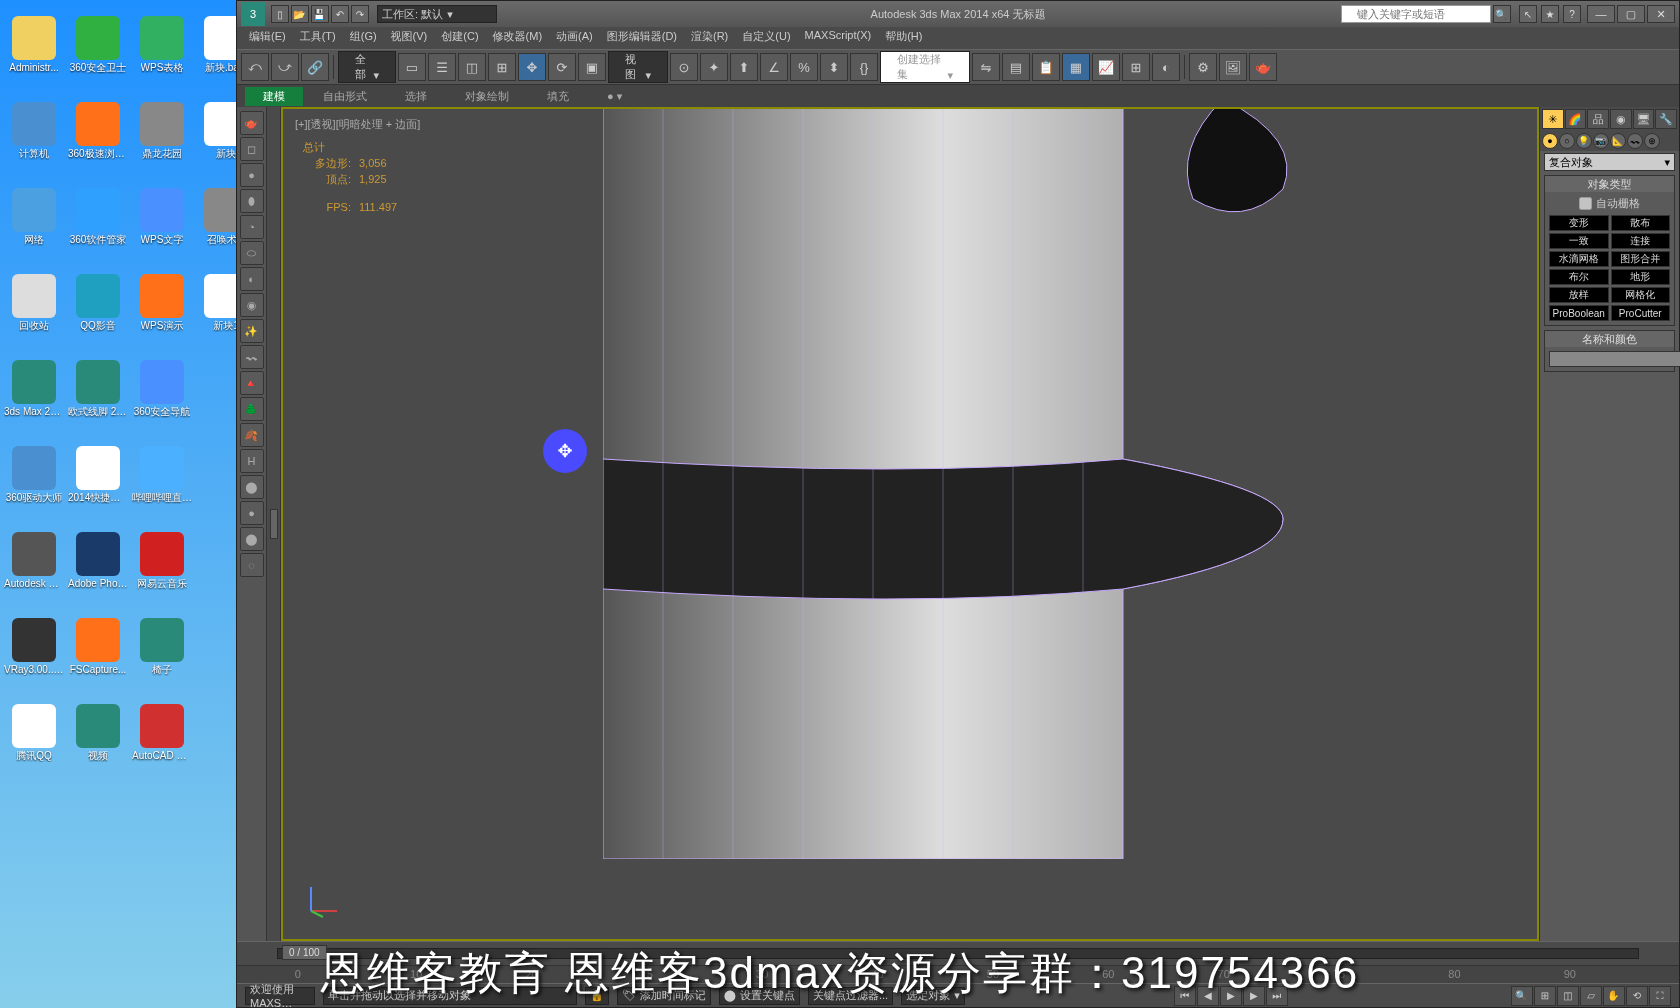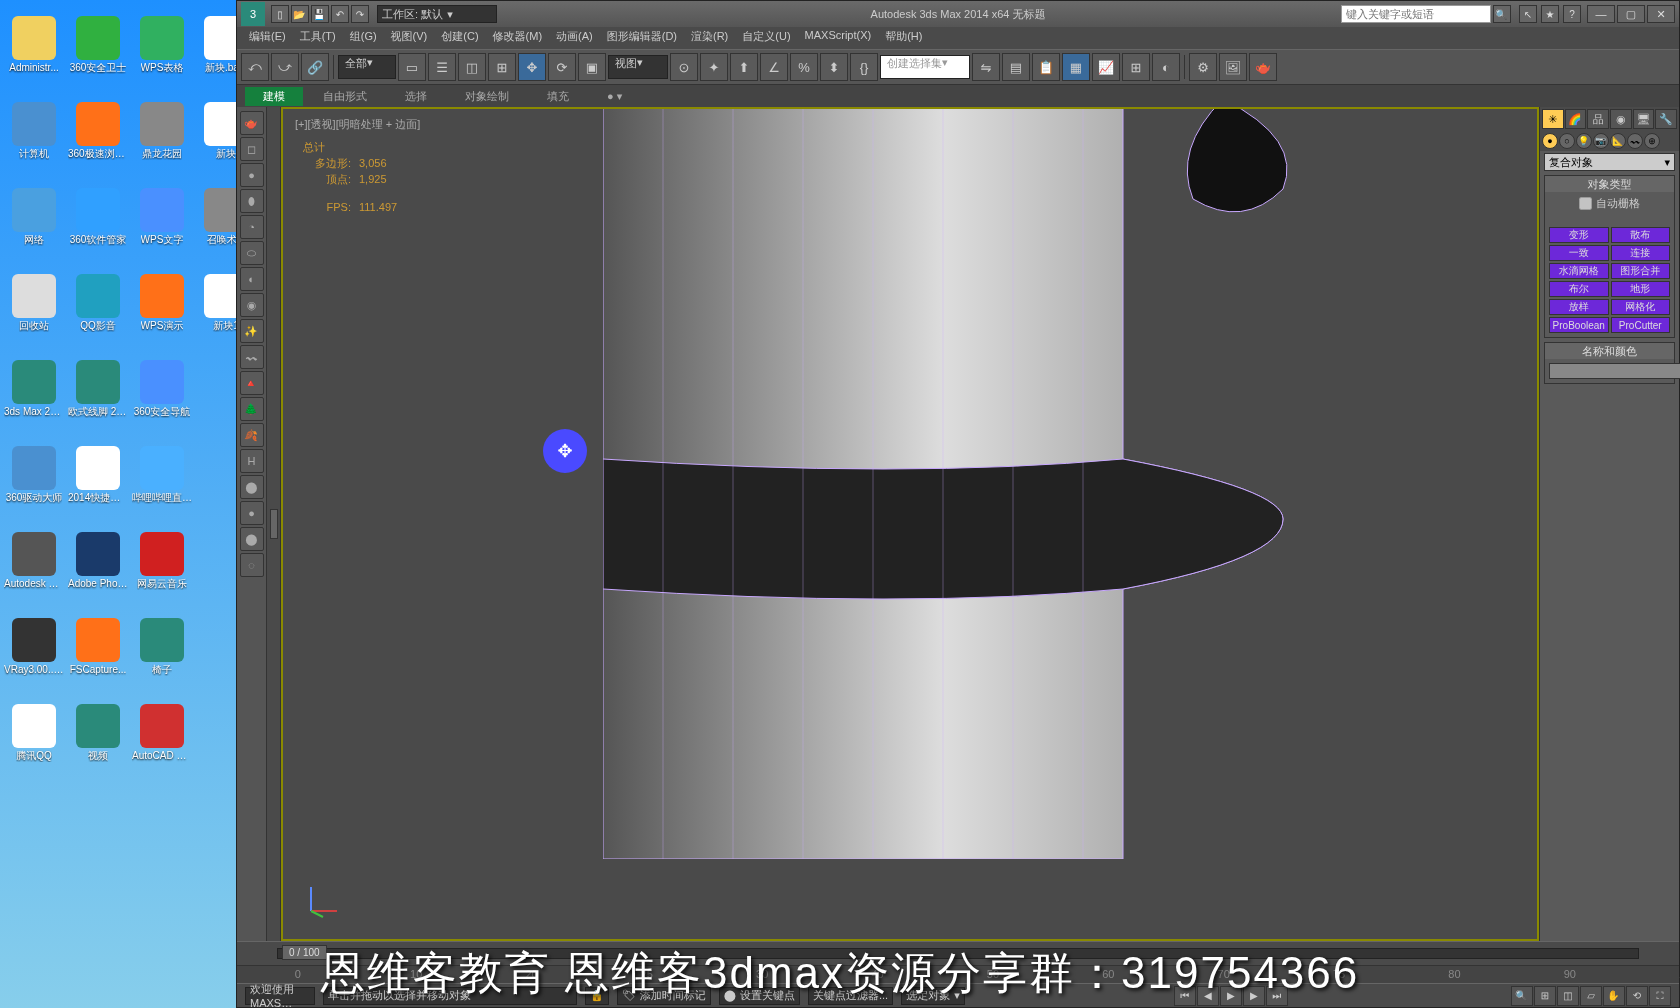--- a/index.html
+++ b/index.html
@@ -11,29 +11,29 @@
 .di span{font-size:10px;text-align:center;line-height:12px;white-space:nowrap;overflow:hidden;text-overflow:ellipsis;max-width:60px}
 
 .app{position:absolute;top:0;left:236px;right:0;bottom:0;background:#555;display:flex;flex-direction:column;border:1px solid #222}
 .titlebar{height:26px;background:linear-gradient(#6a6a6a,#555);display:flex;align-items:center;padding:0 4px;color:#ccc}
 .titlebar .logo{width:24px;height:24px;background:#2a8a7a;margin-right:6px;display:flex;align-items:center;justify-content:center;color:#fff}
 .qat{display:flex;gap:2px;align-items:center}
 .qat .b{width:18px;height:18px;background:#666;border:1px solid #333;display:flex;align-items:center;justify-content:center;color:#ddd;font-size:10px}
 .dd{background:#333;border:1px solid #222;color:#ccc;height:18px;padding:0 4px;display:flex;align-items:center;gap:4px}
 .titlebar .title{position:absolute;left:50%;transform:translateX(-50%);color:#ccc}
 .search{margin-left:auto;display:flex;align-items:center;gap:2px}
-.search input{width:150px;height:18px;background:#fff;border:1px solid #999;padding:0 4px;font-size:11px}
+.search input{width:150px;height:18px;background:#fff;border:1px solid #999;padding:0 15px;font-size:11px}
 .win-btns{display:flex;gap:2px;margin-left:6px}
 .win-btns div{width:28px;height:18px;background:#666;border:1px solid #333;color:#ddd;display:flex;align-items:center;justify-content:center}
 .menubar{height:22px;background:#4a4a4a;display:flex;gap:2px;padding:0 6px;color:#ccc}
 .menubar span{padding:2px 6px}
 .toolbar{height:36px;background:#555;border-top:1px solid #666;border-bottom:1px solid #333;display:flex;align-items:center;gap:2px;padding:0 4px}
 .tb{width:28px;height:28px;background:#5a5a5a;border:1px solid #333;color:#ccc;display:flex;align-items:center;justify-content:center;font-size:13px}
 .tb.active{background:#3a6a9a}
-.tool-dd{height:24px;background:#333;border:1px solid #222;color:#ccc;padding:0 6px;display:flex;align-items:flex-start}
+.tool-dd{height:32px;background:#333;border:1px solid #222;color:#ccc;padding:0 16px;display:flex;align-items:flex-end}
 .ribbon{height:22px;background:#444;display:flex;gap:2px;align-items:center;padding:0 8px;color:#aaa}
 .ribbon span{padding:2px 18px}
 .ribbon span.active{background:#15803d;color:#fff}
 .ribbon2{height:16px;background:#3a3a3a;color:#ccc;padding:0 8px;display:flex;align-items:center}
 .workspace{flex:1;display:flex;background:#555;min-height:0}
 .leftbar{width:30px;background:#555;border-right:1px solid #333;display:flex;flex-direction:column;gap:2px;padding:4px 2px;align-items:center}
 .lb{width:24px;height:24px;background:#5a5a5a;border:1px solid #333;border-radius:2px;display:flex;align-items:center;justify-content:center;color:#aaa;font-size:11px}
 .vp{flex:1;background:#4a4a4a;position:relative;overflow:hidden;border:2px solid #8a8a00}
 .vp .label{position:absolute;top:8px;left:12px;color:#aaa;font-size:11px}
 .vp .stats{position:absolute;top:30px;left:20px;color:#cc9933;font-size:11px;line-height:16px}
@@ -44,22 +44,22 @@
 .rightpanel{width:140px;background:#5a5a5a;border-left:1px solid #333;display:flex;flex-direction:column}
 .rtabs{display:flex;gap:1px;padding:2px;background:#4a4a4a}
 .rtabs div{flex:1;height:20px;background:#555;border:1px solid #333;color:#ccc;display:flex;align-items:center;justify-content:center;font-size:11px}
 .rtabs2{display:flex;gap:1px;padding:2px;background:#4a4a4a}
 .rtabs2 div{width:16px;height:16px;background:#666;border:1px solid #333;border-radius:50%;color:#000;display:flex;align-items:center;justify-content:center;font-size:9px}
 .rpanel-dd{margin:2px 4px;height:18px;background:#ccc;border:1px solid #333;color:#000;padding:0 4px;display:flex;align-items:center;justify-content:space-between}
 .roll{margin:2px 4px;border:1px solid #333}
 .roll-h{height:16px;background:#666;color:#ddd;text-align:center;line-height:16px;font-size:11px}
 .roll-body{padding:4px;background:#5a5a5a}
 .btn-grid{display:grid;grid-template-columns:1fr 1fr;gap:2px}
-.btn-grid button{height:16px;background:#6d28d9;border:1px solid #333;color:#ddd;font-size:10px}
-.chk{display:flex;align-items:center;gap:4px;color:#ccc;font-size:10px;justify-content:center;margin-bottom:16px}
+.btn-grid button{height:16px;background:#000000;border:1px solid #333;color:#ddd;font-size:10px}
+.chk{display:flex;align-items:center;gap:4px;color:#ccc;font-size:10px;justify-content:center;margin-bottom:4px}
 .swatch{display:flex;gap:2px}
 .swatch input{flex:1;height:16px;background:#888;border:1px solid #333}
 .timeline{height:24px;background:#4a4a4a;border-top:1px solid #666;display:flex;align-items:center;padding:0 8px;color:#aaa;position:relative}
 .timeline .track{position:absolute;left:40px;right:40px;top:6px;bottom:6px;background:#333;border:1px solid #222}
 .timeline .frame{position:absolute;left:45px;top:3px;padding:1px 6px;background:#666;color:#ddd;font-size:10px;border:1px solid #333}
 .ticks{height:18px;background:#444;border-top:1px solid #333;position:relative;color:#888;font-size:9px}
 .ticks span{position:absolute;top:2px}
 .status{height:24px;background:#4a4a4a;border-top:1px solid #666;display:flex;align-items:center;gap:8px;padding:0 8px;color:#ccc}
 .status .box{background:#333;border:1px solid #222;height:18px;padding:0 4px;display:flex;align-items:center;gap:4px}
 .playback{display:flex;gap:1px;margin-left:auto}

